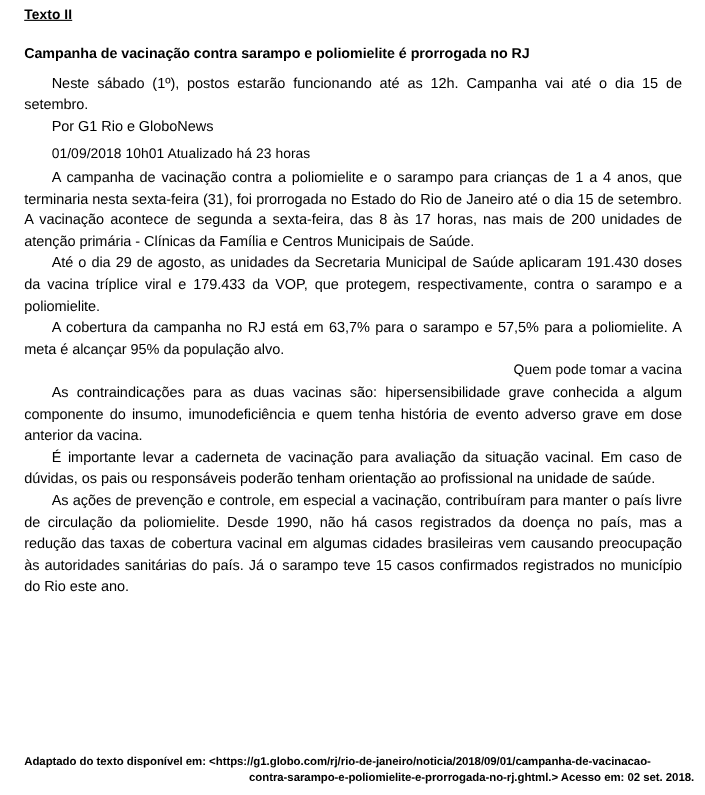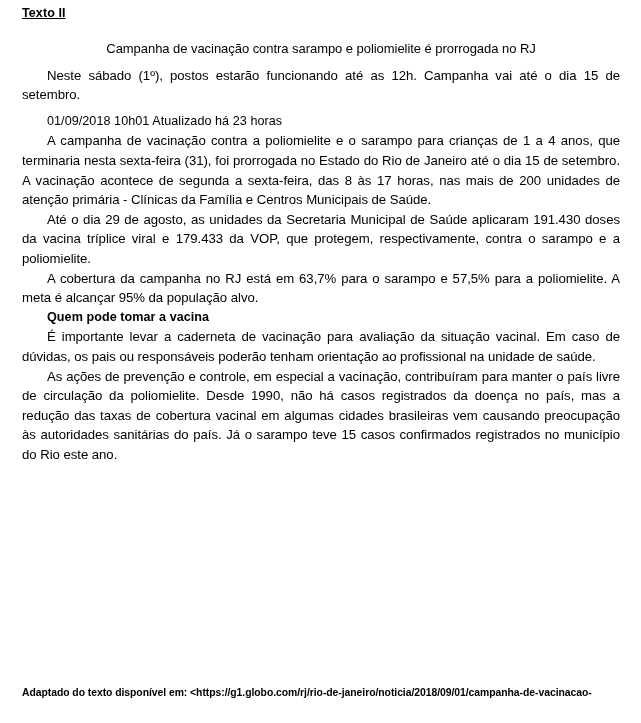--- a/index.html
+++ b/index.html
@@ -34,22 +34,21 @@
     font-size: 12.5px;
     font-weight: bold;
     text-decoration: underline;
     line-height: 14px;
     padding-top: 6px;
     letter-spacing: 0.1px;
   }
 
   .doc-title {
     font-size: 13px;
-    font-weight: normal;
-    text-align: center;
+    font-weight: bold;
     line-height: 16px;
     margin-top: 21px;
     letter-spacing: -0.05px;
   }
 
   p.para {
     font-size: 13.2px;
     line-height: 19.6px;
     text-align: justify;
     text-justify: inter-word;
@@ -66,25 +65,26 @@
   .bold-line {
     font-size: 12.6px;
     font-weight: normal;
     line-height: 19.6px;
     text-indent: 25px;
     margin: 0;
     letter-spacing: 0.05px;
   }
   .sub-head {
     font-size: 12.6px;
-    font-weight: bold;
+    font-weight: normal;
     line-height: 19.6px;
     text-indent: 25px;
     margin: 0;
     letter-spacing: 0.05px;
+    text-align: right;
   }
 
   .spacer-before-date {
     height: 7px;
   }
 
   .source {
     position: absolute;
     left: 22px;
     right: 10px;
@@ -105,39 +105,42 @@
 <div class="page">
 
   <div class="content">
 
     <div class="texto-label">Texto II</div>
 
     <h1 class="doc-title">Campanha de vacinação contra sarampo e poliomielite é prorrogada no RJ</h1>
 
     <p class="para first-body">Neste sábado (1º), postos estarão funcionando até as 12h. Campanha vai até o dia 15 de setembro.</p>
 
+    <p class="para byline">Por G1 Rio e GloboNews</p>
 
     <div class="spacer-before-date"></div>
 
     <p class="bold-line">01/09/2018 10h01 Atualizado há 23 horas</p>
 
     <p class="para">A campanha de vacinação contra a poliomielite e o sarampo para crianças de 1 a 4 anos, que terminaria nesta sexta-feira (31), foi prorrogada no Estado do Rio de Janeiro até o dia 15 de setembro. A vacinação acontece de segunda a sexta-feira, das 8 às 17 horas, nas mais de 200 unidades de atenção primária - Clínicas da Família e Centros Municipais de Saúde.</p>
 
 
     <p class="para">Até o dia 29 de agosto, as unidades da Secretaria Municipal de Saúde aplicaram 191.430 doses da vacina tríplice viral e 179.433 da VOP, que protegem, respectivamente, contra o sarampo e a poliomielite.</p>
 
     <p class="para">A cobertura da campanha no RJ está em 63,7% para o sarampo e 57,5% para a poliomielite. A meta é alcançar 95% da população alvo.</p>
 
     <p class="sub-head">Quem pode tomar a vacina</p>
 
 
+    <p class="para">As contraindicações para as duas vacinas são: hipersensibilidade grave conhecida a algum componente do insumo, imunodeficiência e quem tenha história de evento adverso grave em dose anterior da vacina.</p>
 
     <p class="para">É importante levar a caderneta de vacinação para avaliação da situação vacinal. Em caso de dúvidas, os pais ou responsáveis poderão tenham orientação ao profissional na unidade de saúde.</p>
 
     <p class="para">As ações de prevenção e controle, em especial a vacinação, contribuíram para manter o país livre de circulação da poliomielite. Desde 1990, não há casos registrados da doença no país, mas a redução das taxas de cobertura vacinal em algumas cidades brasileiras vem causando preocupação às autoridades sanitárias do país. Já o sarampo teve 15 casos confirmados registrados no município do Rio este ano.</p>
 
   </div>
 
   <div class="source">
     <span class="l1">Adaptado do texto disponível em: &lt;https://g1.globo.com/rj/rio-de-janeiro/noticia/2018/09/01/campanha-de-vacinacao-</span>
+    <span class="l2">contra-sarampo-e-poliomielite-e-prorrogada-no-rj.ghtml.&gt; Acesso em: 02 set. 2018.</span>
   </div>
 
 </div>
 
 </body></html>

